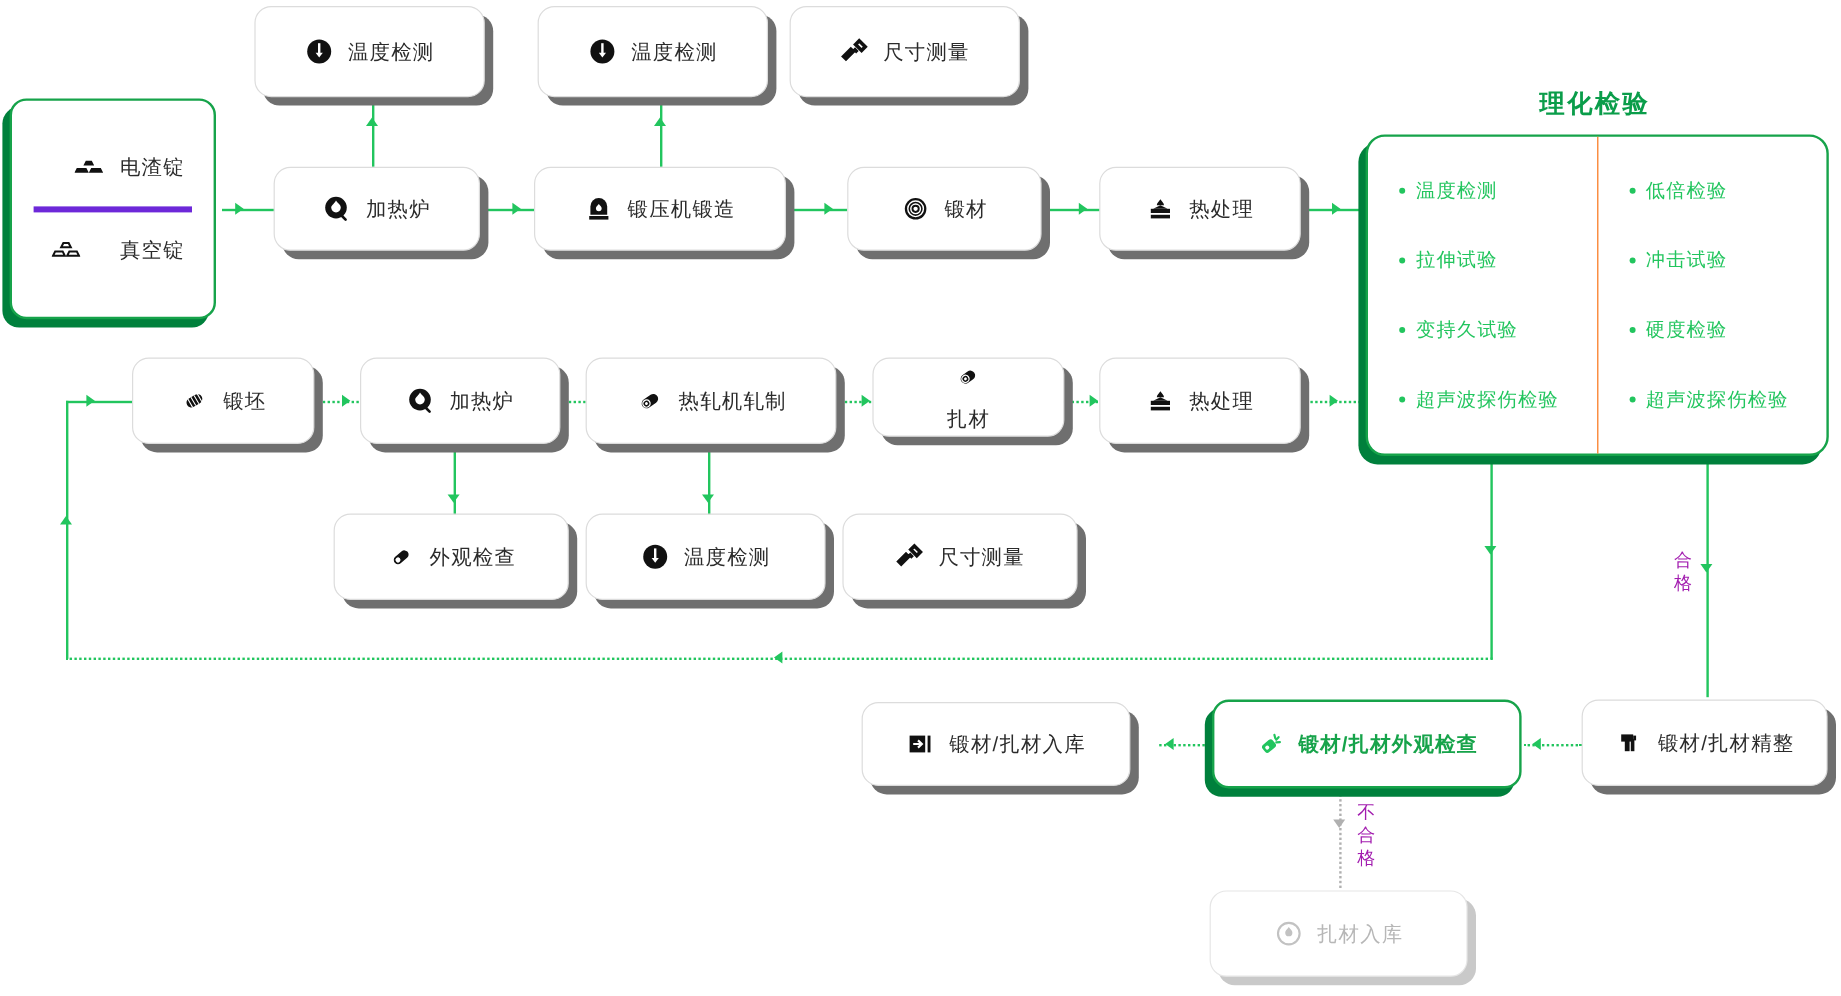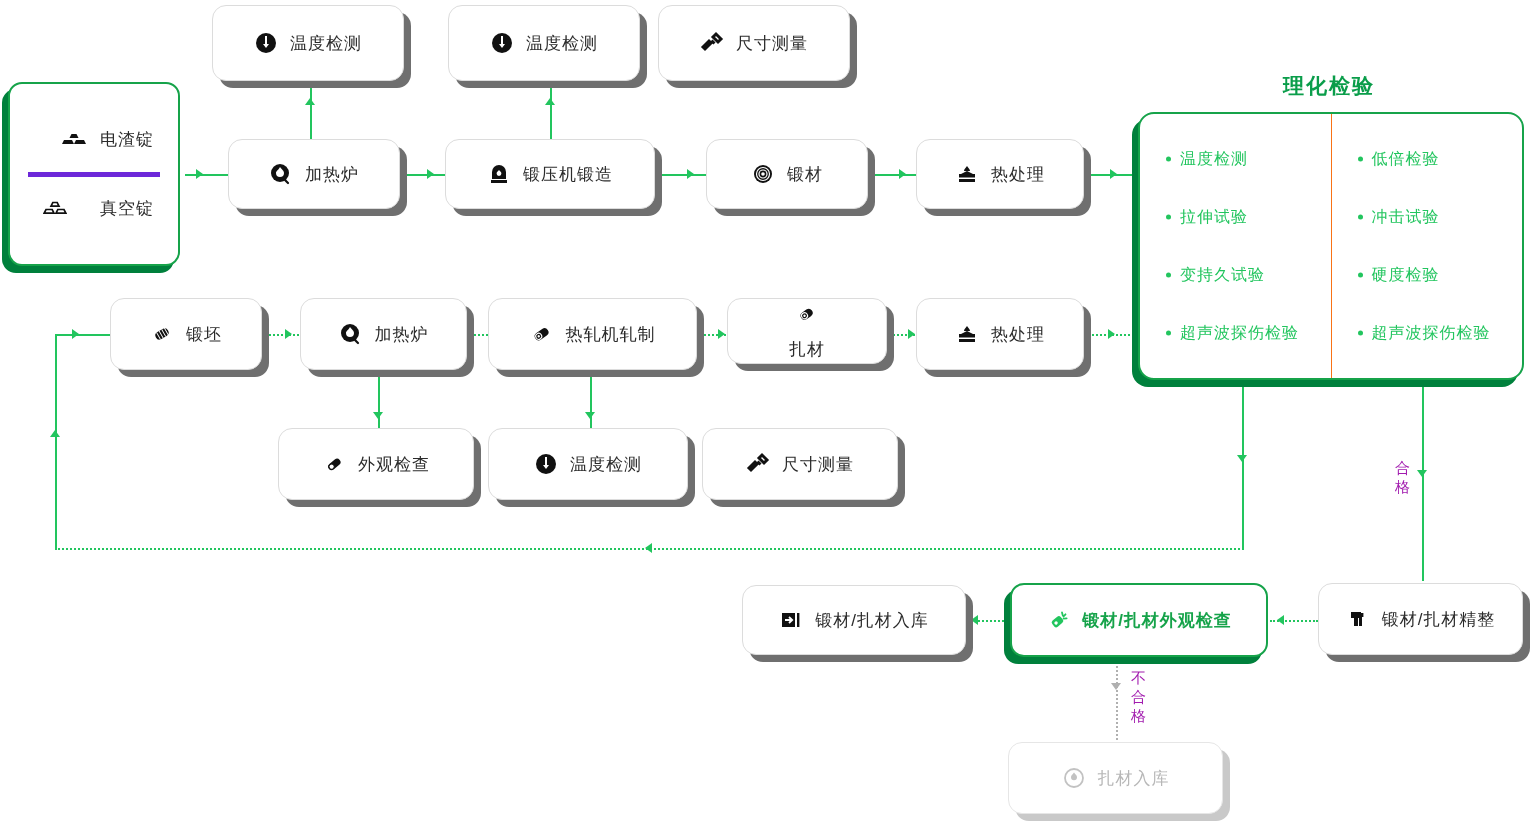--- a/index.html
+++ b/index.html
@@ -394,21 +394,21 @@
 
   <div class="node" style="left:702px;top:428px;width:196px;height:72px;">
     <span class="ico">
       <svg width="24" height="24" viewBox="0 0 24 24">
           <path d="M3 16l6-6 2 2-6 6zM13 6l3-3 5 5-3 3zM11.5 9.5l3 3" stroke="#111" stroke-width="3" fill="none"></path>
         </svg>
     </span>
     <span class="lbl">尺寸测量</span>
   </div>
 
-  <div class="node" style="left:742px;top:585px;width:224px;height:70px;">
+  <div class="node" style="left:718px;top:585px;width:224px;height:70px;">
     <span class="ico">
       <svg width="24" height="24" viewBox="0 0 24 24">
           <rect x="3" y="5" width="13" height="14" fill="#111"></rect>
           <path d="M6 12h7M10 9l3.2 3-3.2 3" stroke="#fff" stroke-width="1.8" fill="none"></path>
           <rect x="18" y="5" width="2.4" height="14" fill="#111"></rect>
         </svg>
     </span>
     <span class="lbl">锻材/扎材入库</span>
   </div>
 

